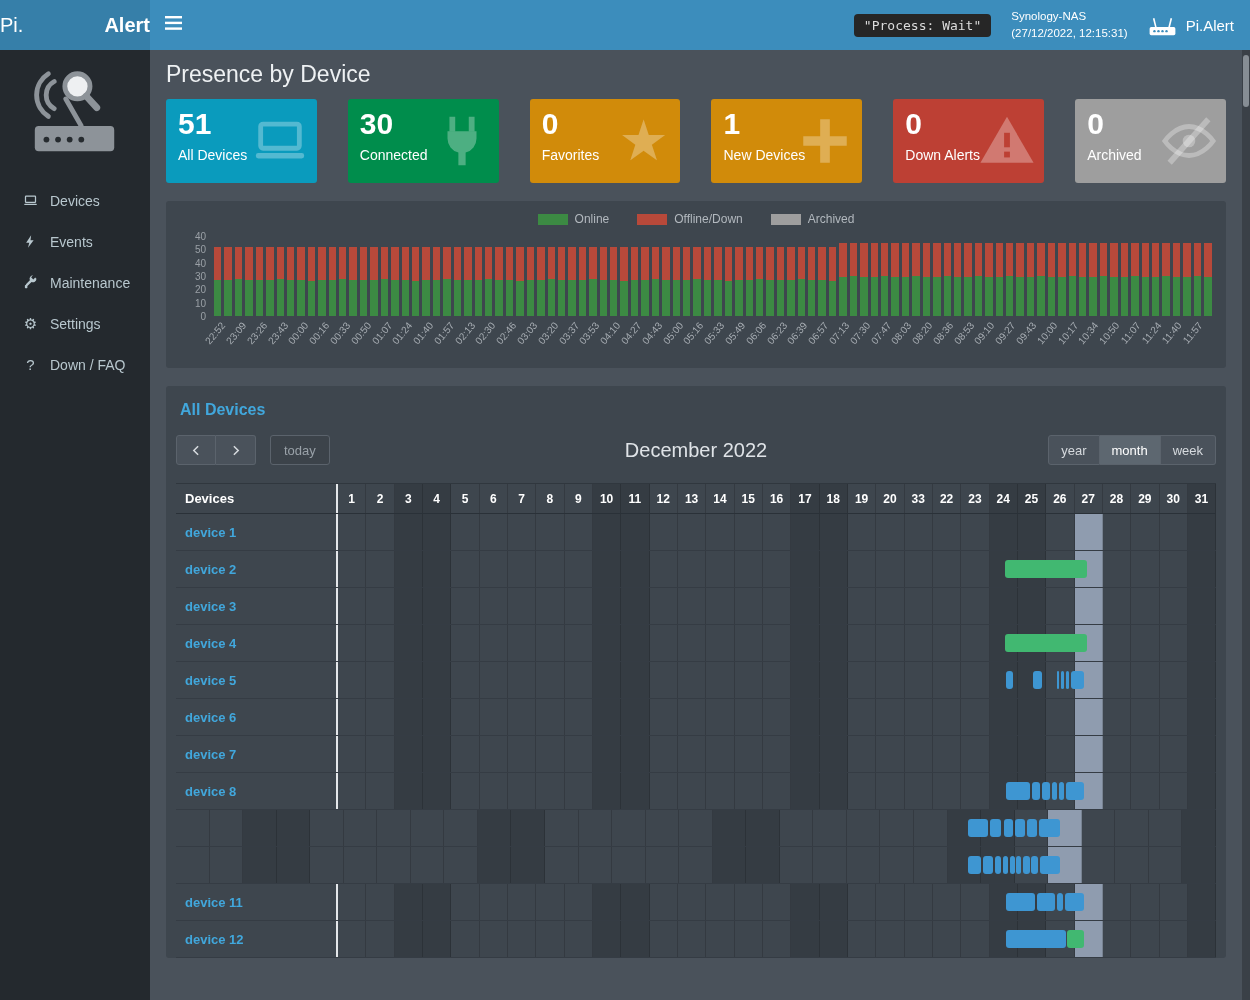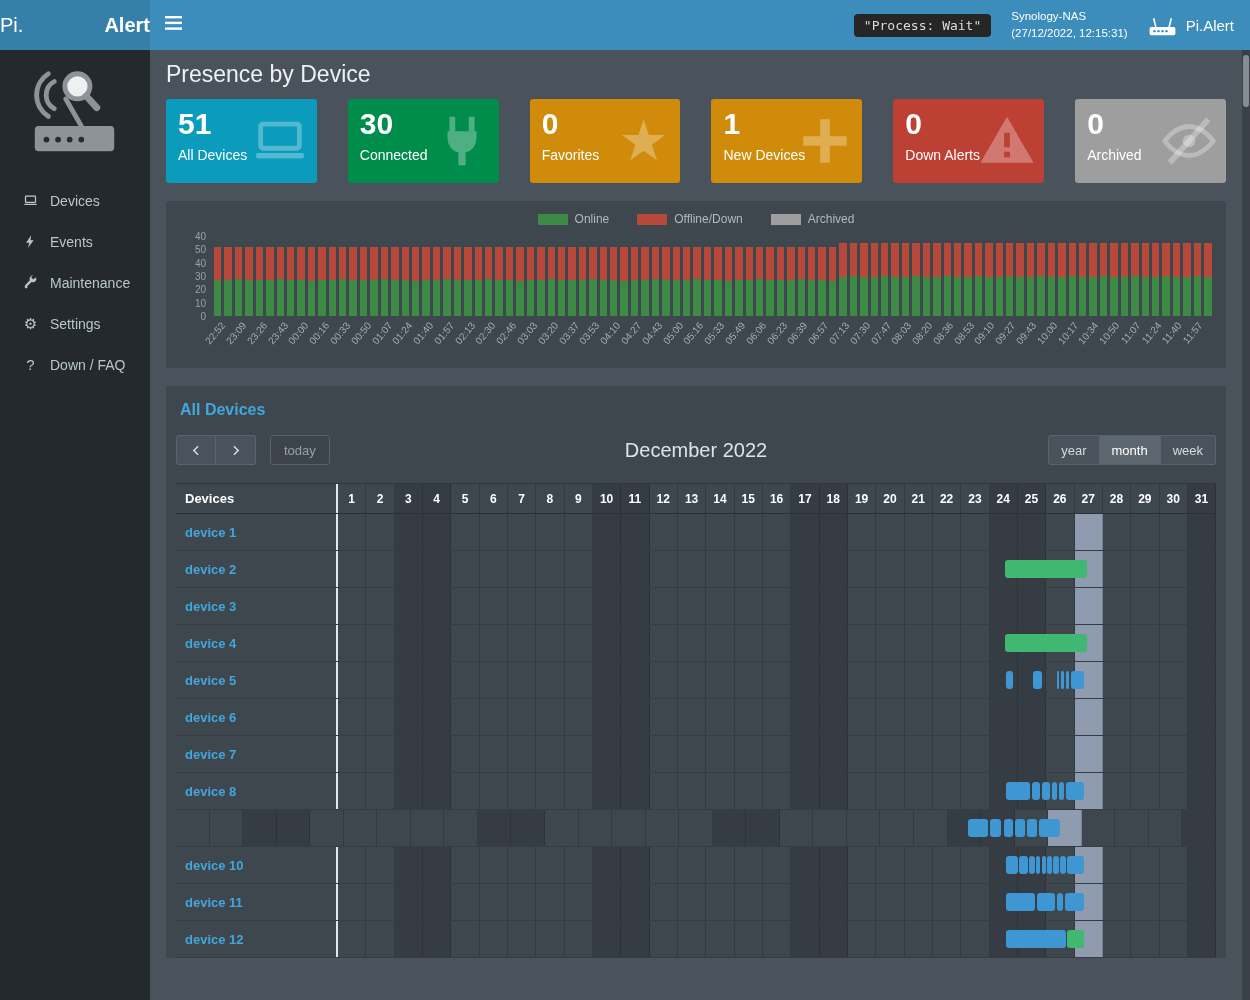--- a/index.html
+++ b/index.html
@@ -761,21 +761,21 @@
             <div class="day-head weekend">11</div>
             <div class="day-head">12</div>
             <div class="day-head">13</div>
             <div class="day-head">14</div>
             <div class="day-head">15</div>
             <div class="day-head">16</div>
             <div class="day-head weekend">17</div>
             <div class="day-head weekend">18</div>
             <div class="day-head">19</div>
             <div class="day-head">20</div>
-            <div class="day-head">21</div>
+            <div class="day-head">33</div>
             <div class="day-head">22</div>
             <div class="day-head">23</div>
             <div class="day-head weekend">24</div>
             <div class="day-head weekend">25</div>
             <div class="day-head">26</div>
             <div class="day-head">27</div>
             <div class="day-head">28</div>
             <div class="day-head">29</div>
             <div class="day-head">30</div>
             <div class="day-head weekend">31</div>
@@ -1135,23 +1135,20 @@
               <div class="day-cell weekend"></div>
               <div class="event" style="left: 76.129%; width: 1.93548%; background: rgb(62, 150, 210);"></div>
               <div class="event" style="left: 78.2903%; width: 1.06452%; background: rgb(62, 150, 210);"></div>
               <div class="event" style="left: 79.5806%; width: 0.903226%; background: rgb(62, 150, 210);"></div>
               <div class="event" style="left: 80.7097%; width: 0.903226%; background: rgb(62, 150, 210);"></div>
               <div class="event" style="left: 81.8387%; width: 0.903226%; background: rgb(62, 150, 210);"></div>
               <div class="event" style="left: 82.9677%; width: 2.03226%; background: rgb(62, 150, 210);"></div>
             </div>
           </div>
           <div class="grid-row">
-            <div class="devices-col">
-              <span class="device-link">device 10</span>
-            </div>
             <div class="timeline">
               <div class="day-cell"></div>
               <div class="day-cell"></div>
               <div class="day-cell weekend"></div>
               <div class="day-cell weekend"></div>
               <div class="day-cell"></div>
               <div class="day-cell"></div>
               <div class="day-cell"></div>
               <div class="day-cell"></div>
               <div class="day-cell"></div>

